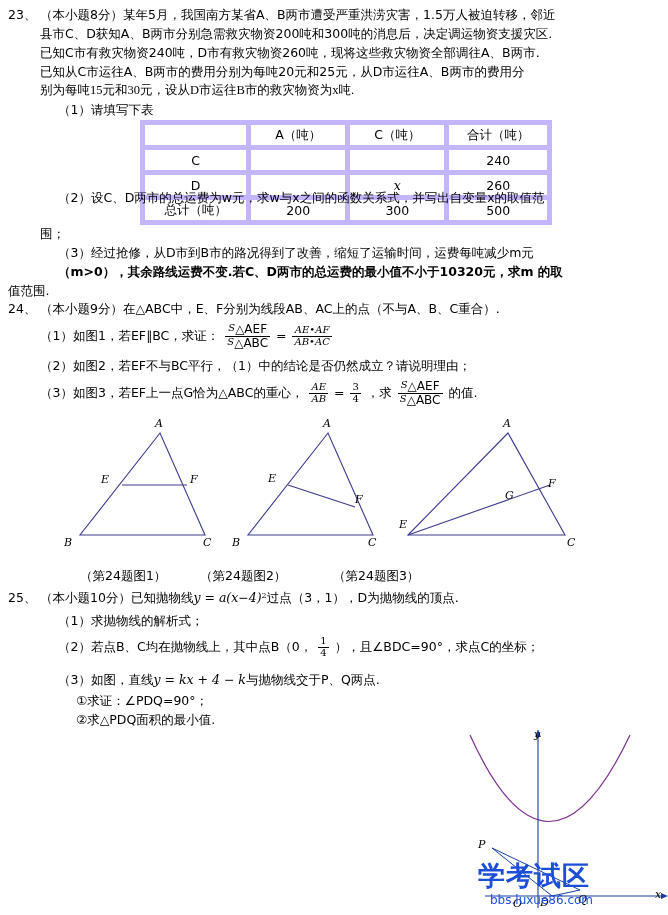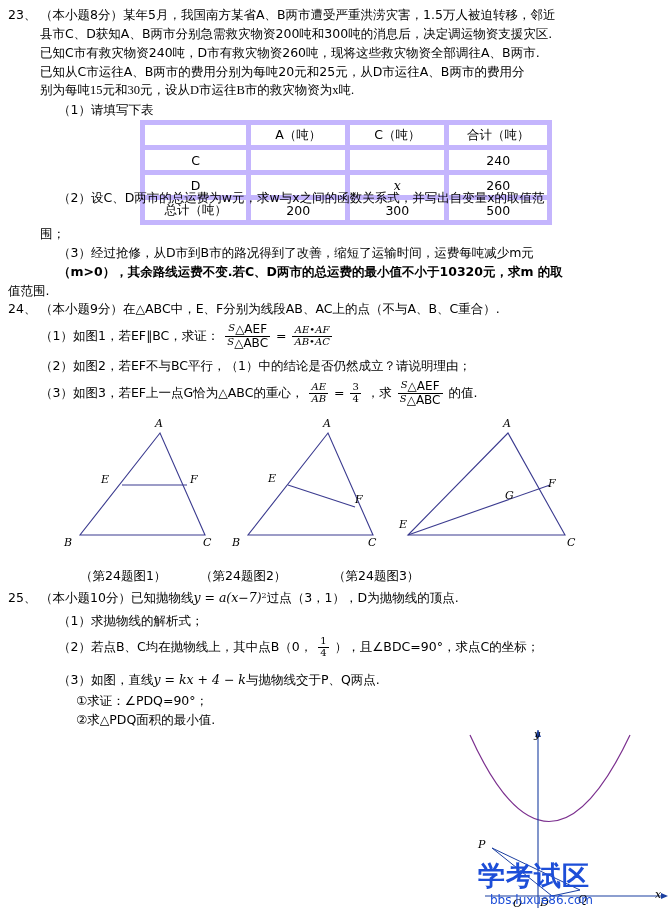--- a/index.html
+++ b/index.html
@@ -147,21 +147,21 @@
   <div class="lbl" style="left:548px;top:477px;">F</div>
   <div class="lbl" style="left:399px;top:518px;">E</div>
   <div class="lbl" style="left:567px;top:536px;">C</div>
 
   <div class="figcap" style="left:80px;top:568px;">（第24题图1）</div>
   <div class="figcap" style="left:200px;top:568px;">（第24题图2）</div>
   <div class="figcap" style="left:333px;top:568px;">（第24题图3）</div>
 
   <div class="num line" style="left:8px;top:590px;">25、</div>
   <div class="line" style="left:40px;top:590px;">
-    <span>（本小题10分）已知抛物线</span><span class="ital serif">y = a(x−7)</span><span class="sup serif">2</span><span>过点（3，1），D为抛物线的顶点.</span>
+    <span>（本小题10分）已知抛物线</span><span class="ital serif">y = a(x−4)</span><span class="sup serif">2</span><span>过点（3，1），D为抛物线的顶点.</span>
   </div>
   <div class="line" style="left:58px;top:613px;">（1）求抛物线的解析式；</div>
 
   <div class="line" style="left:58px;top:636px;">
     <span>（2）若点B、C均在抛物线上，其中点B（0，</span>
     <span class="frac">
       <span class="top serif">1</span>
       <span class="bot serif">4</span>
     </span>
     <span>），且∠BDC=90°，求点C的坐标；</span>

